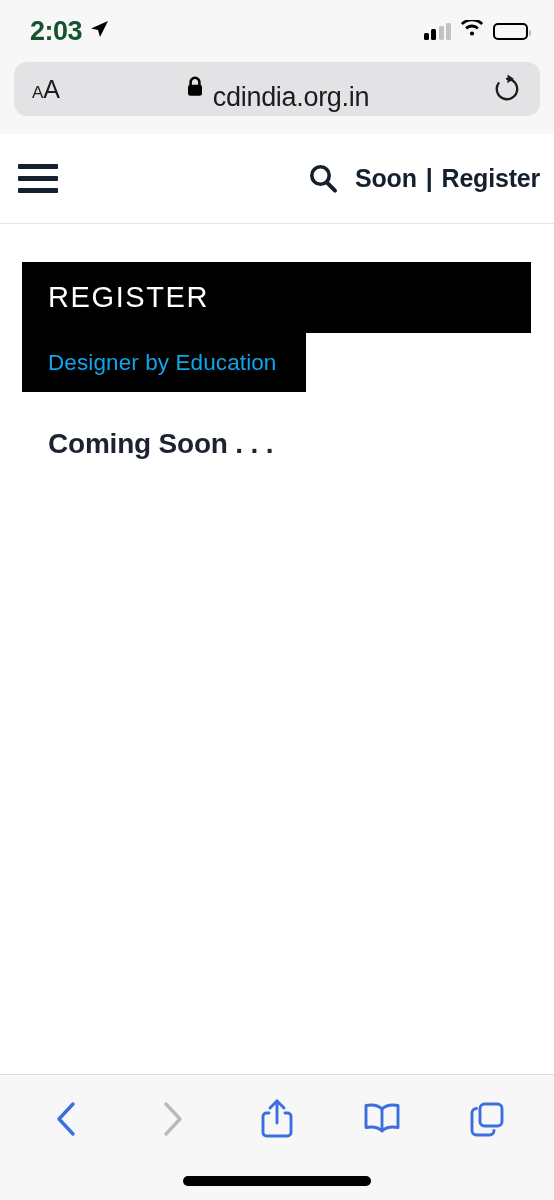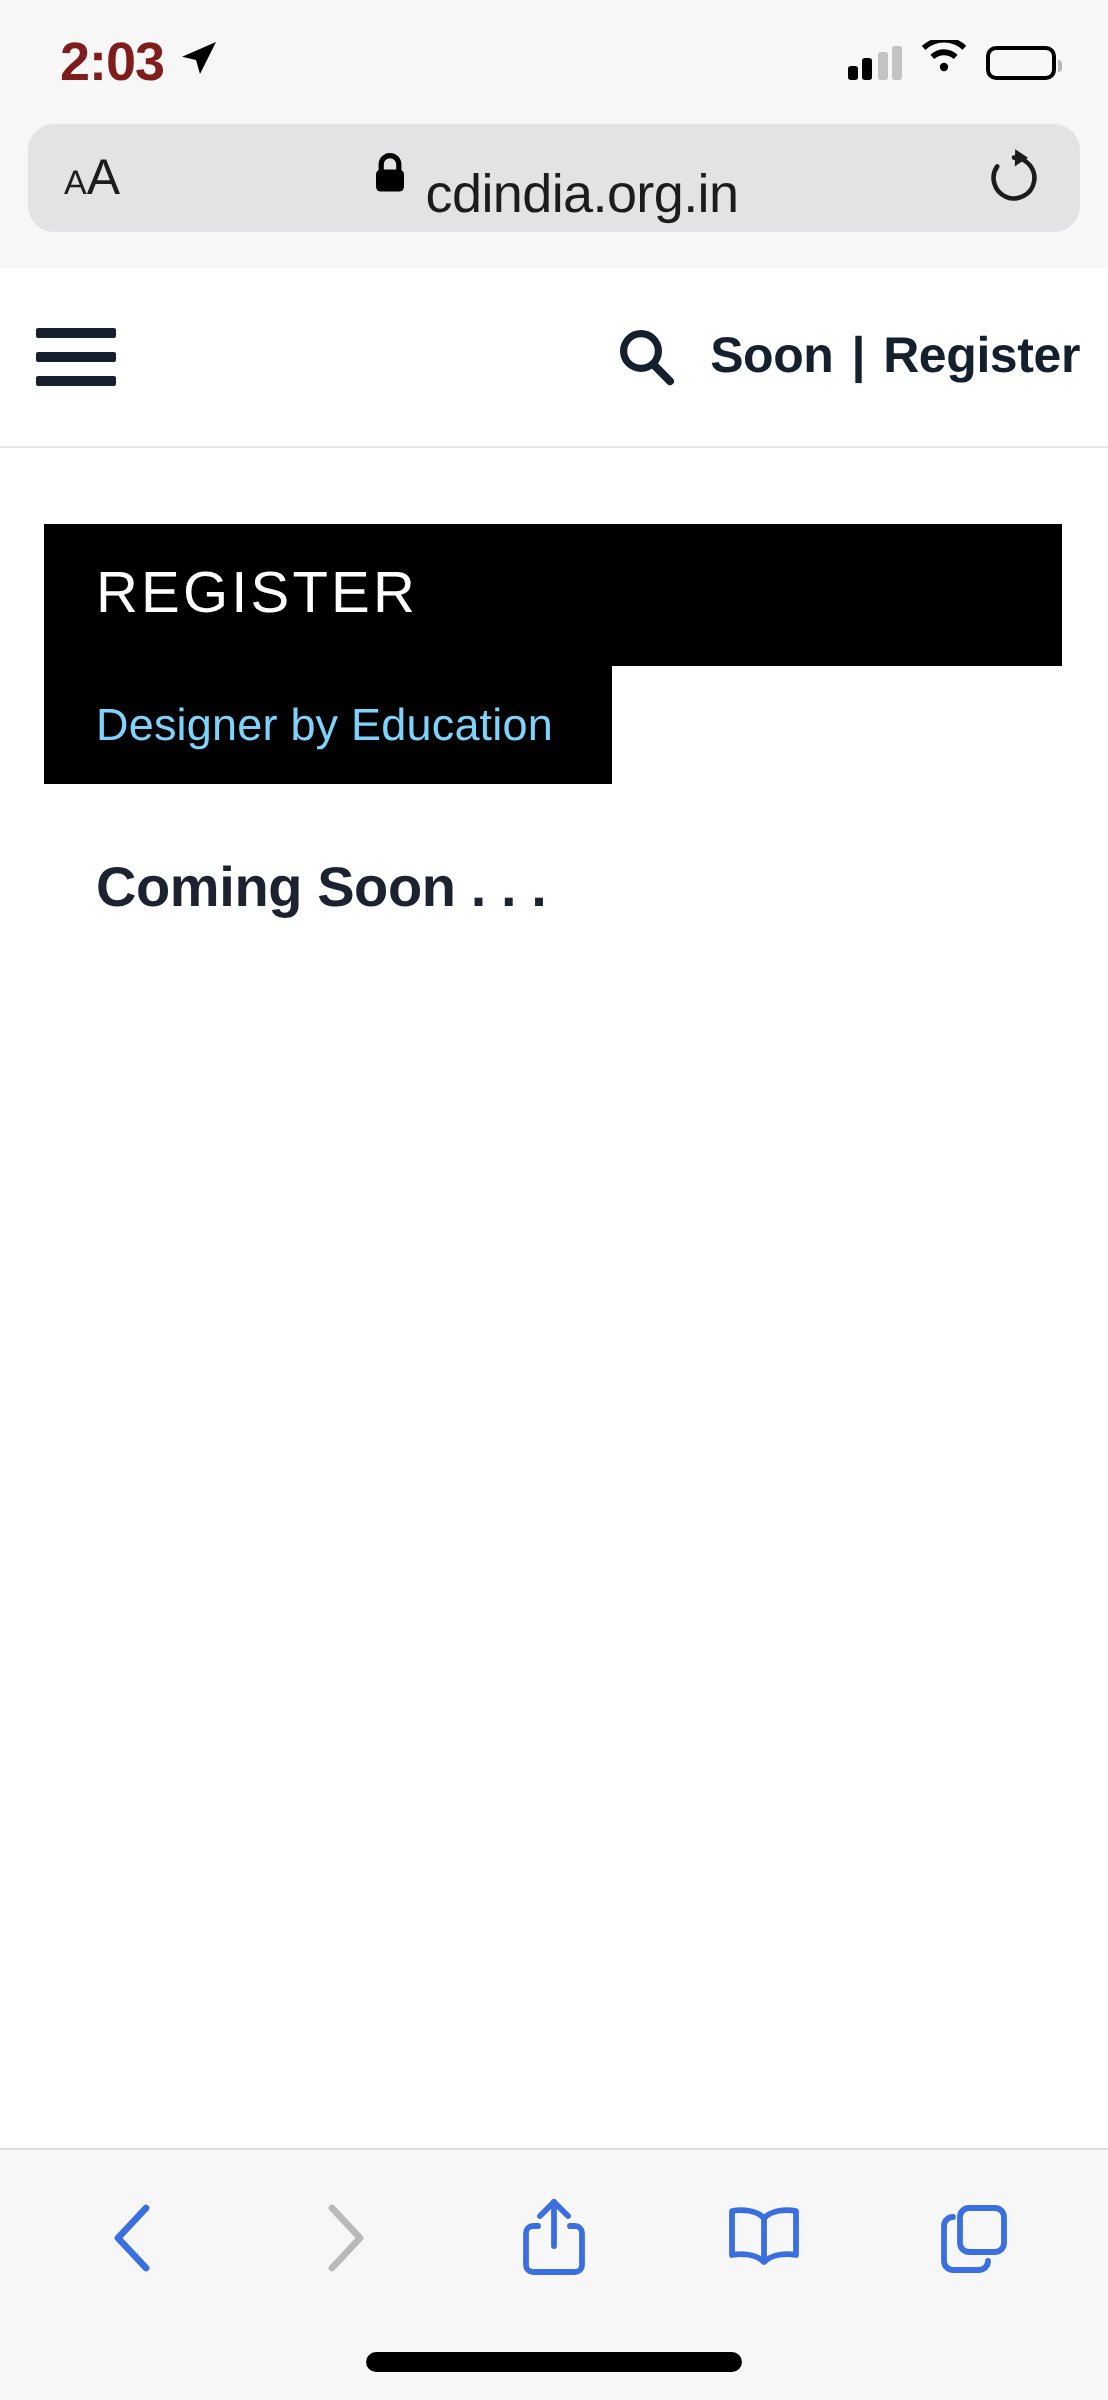--- a/index.html
+++ b/index.html
@@ -27,21 +27,21 @@
     box-sizing: border-box;
   }
   .status-left {
     display: flex;
     align-items: center;
     gap: 7px;
   }
   .status-time {
     font-size: 27px;
     font-weight: bold;
-    color: #7f1d1d;
+    color: #14532d;
     letter-spacing: -0.5px;
     line-height: 1;
   }
   .loc-arrow { display: block; }
   .status-right {
     display: flex;
     align-items: center;
     gap: 9px;
   }
   .signal-bars {
@@ -215,21 +215,21 @@
     align-items: stretch;
     height: 59px;
   }
   .tab {
     display: flex;
     align-items: center;
     box-sizing: border-box;
   }
   .tab-inactive {
     background: #000000;
-    color: #7dd3fc;
+    color: #0ea5e9;
     font-size: 22.5px;
     font-weight: normal;
     padding: 0 30px 0 26px;
     letter-spacing: 0.1px;
   }
   .tab-active {
     background: #ffffff;
     color: #13151b;
     font-size: 22.5px;
     font-weight: bold;

